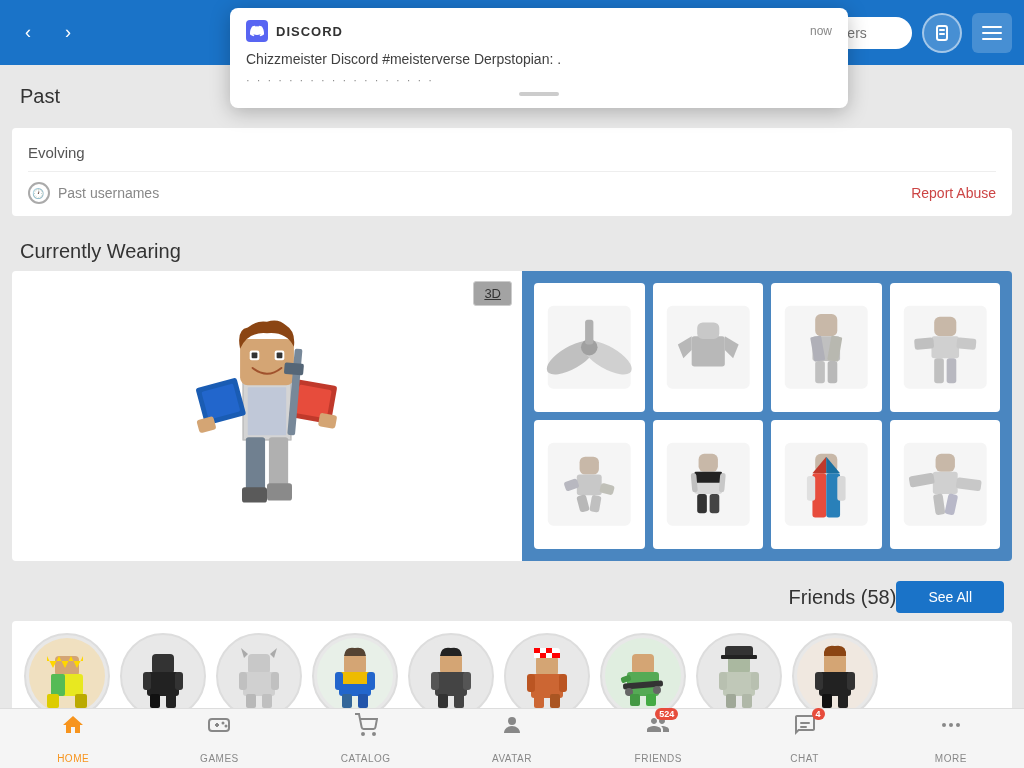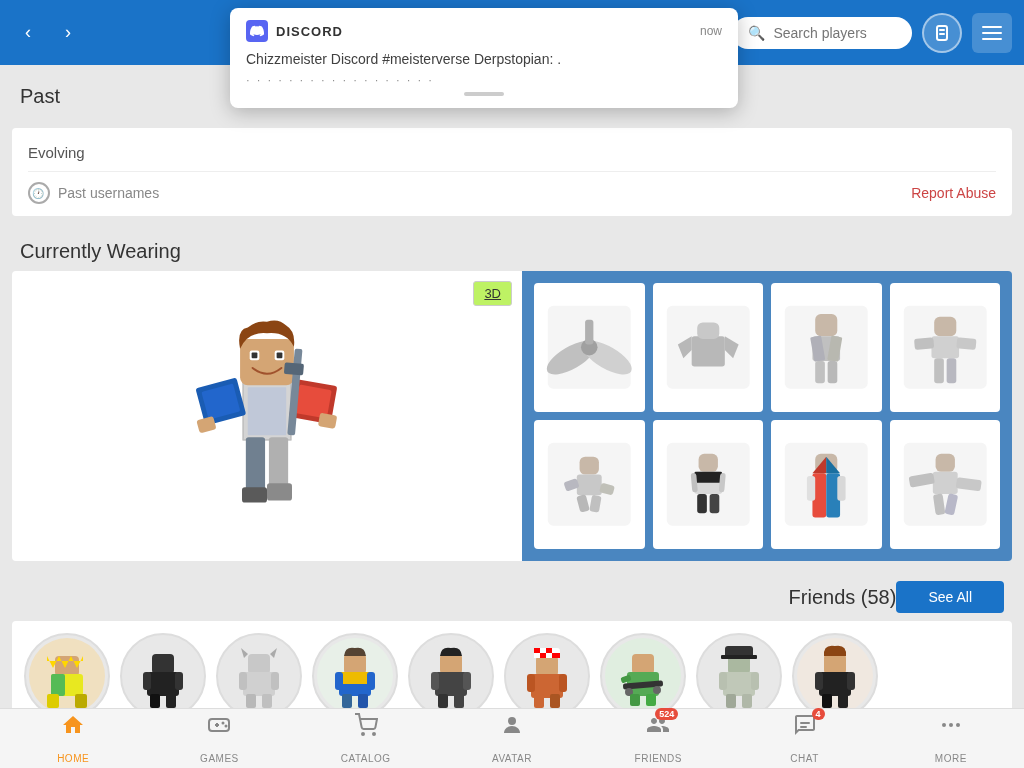--- a/index.html
+++ b/index.html
@@ -162,21 +162,21 @@
       position: relative;
       display: flex;
       align-items: center;
       justify-content: center;
     }
     .three-d-btn {
       position: absolute;
       top: 10px;
       right: 10px;
       border: 1px solid #ccc;
-      background: #bef264;
+      background: #a3a3a3;
       padding: 4px 10px;
       font-size: 13px;
       border-radius: 3px;
       cursor: pointer;
       color: #333;
       text-decoration: underline;
     }
 
     .items-grid {
       background: #4a86c0;
@@ -281,21 +281,21 @@
 
     
     .discord-notification {
       position: absolute;
       top: 8px;
       left: 230px;
       background: white;
       border-radius: 8px;
       box-shadow: 0 4px 20px rgba(0,0,0,0.25);
       padding: 12px 16px;
-      width: 508px;
+      width: 618px;
       z-index: 100;
     }
     .discord-header {
       display: flex;
       align-items: center;
       gap: 8px;
       margin-bottom: 8px;
     }
     .discord-logo {
       width: 22px;

